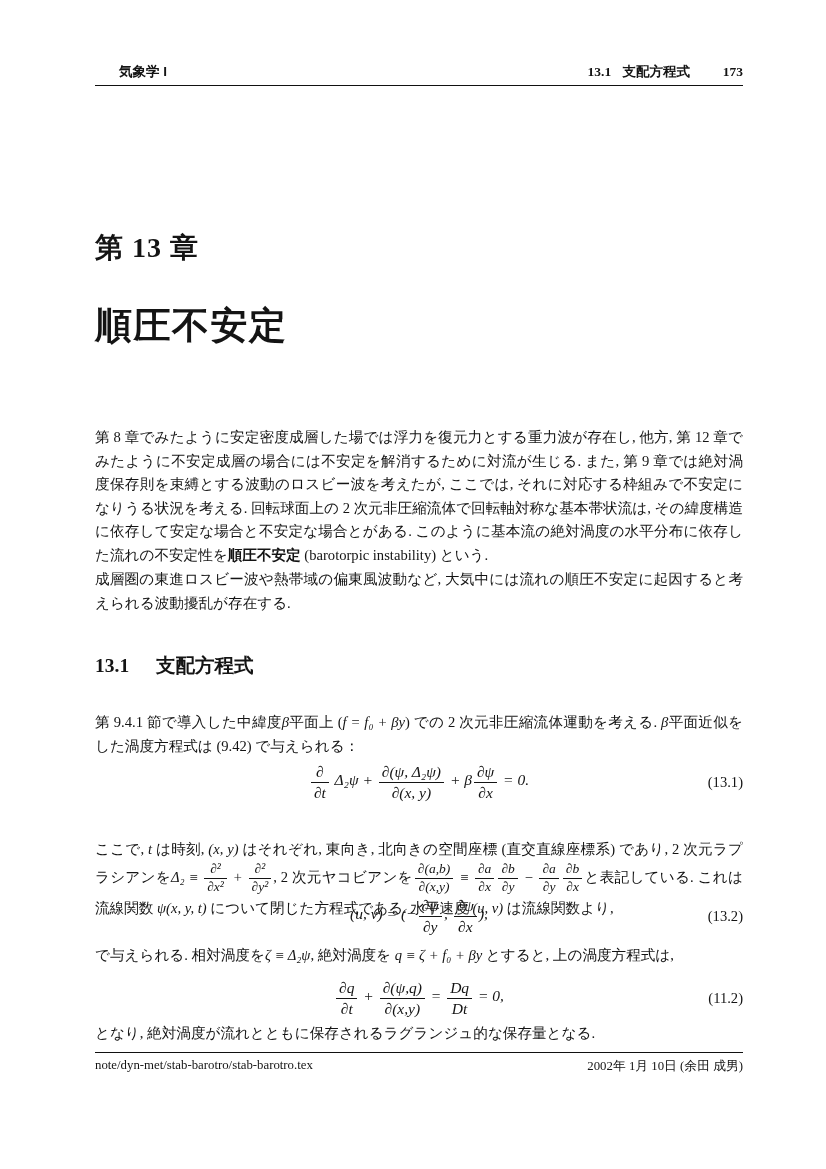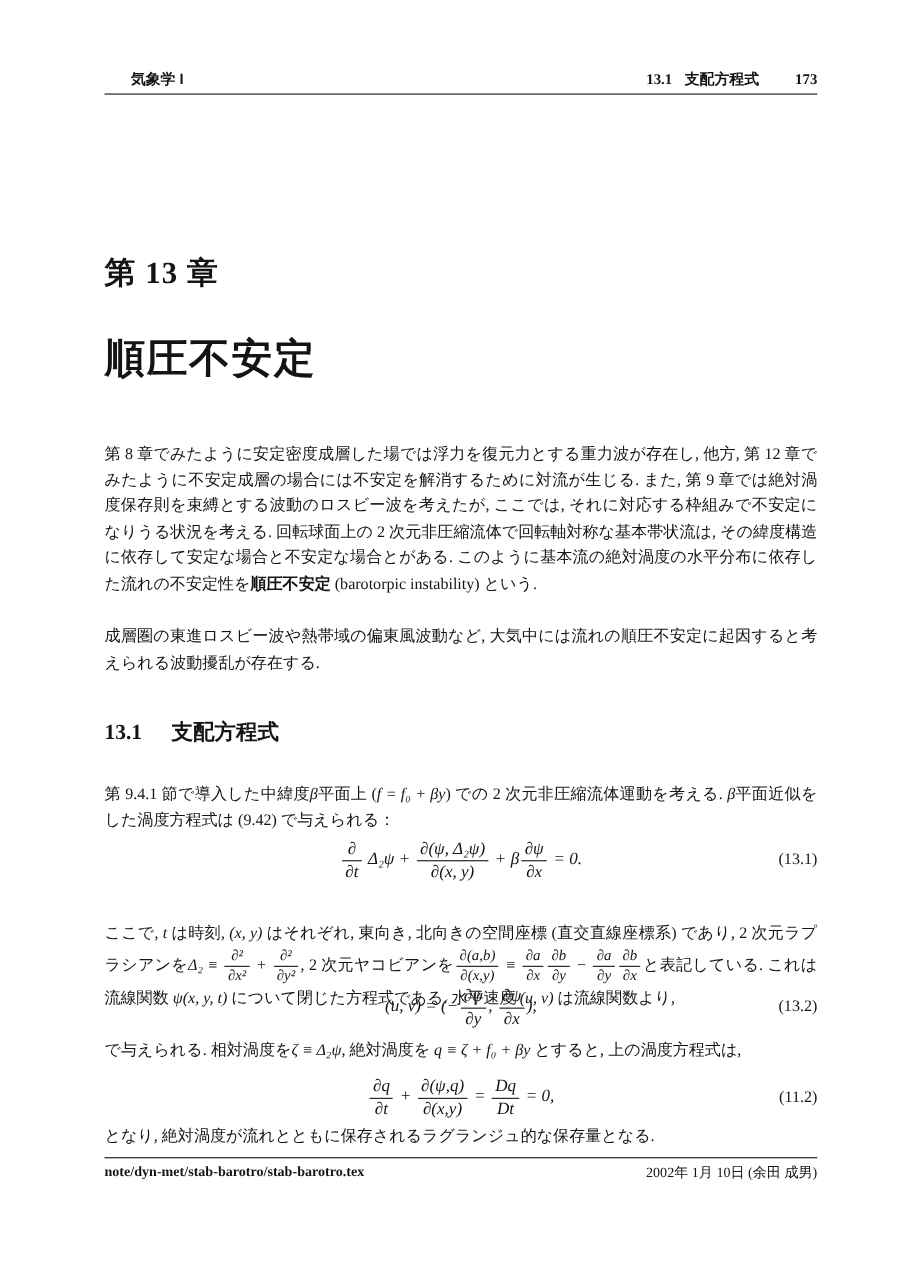--- a/index.html
+++ b/index.html
@@ -25,21 +25,21 @@
 
   
   .chapter-label { top:229px; font-size:28px; font-weight:bold; letter-spacing:1px; }
   .chapter-title { top:301px; font-size:37px; letter-spacing:1.5px; }
 
   
   .para {
     font-size:14.6px; line-height:23.6px;
     text-align:justify; word-break:break-all;
   }
-  .p1 { top:402px; }
+  .p1 { top:426px; }
   .p2 { top:568px; }
   .p3 { top:711px; }
   .p4 { top:836px; line-height:26px; }
   .p5 { top:944px; }
   .p6 { top:1022px; }
   .jbold { font-family:"Liberation Sans","DejaVu Sans",sans-serif; font-weight:bold; }
 
   
   .section-heading { top:652px; font-size:19.5px; font-weight:bold; }
   .section-heading .secnum { margin-right:22px; }
@@ -66,21 +66,21 @@
   .eq3 { top:972px; height:52px; }
   .eq-tag {
     position:absolute; right:0; top:50%; transform:translateY(-50%);
     font-style:normal; font-size:14.6px;
     font-family:"Liberation Serif","DejaVu Serif",serif;
   }
 
   
   .footer-rule { top:1052px; border-top:1px solid #111; }
   .footer { top:1058px; font-size:12.8px; }
-  .footer-left { float:left;font-weight:bold; }
+  .footer-left { float:left; }
   .footer-right { float:right; }
   .clearfix::after { content:""; display:block; clear:both; }
 </style>
 </head>
 <body>
 
 <div class="block header clearfix">
   <span class="header-left gothic">気象学 I</span>
   <span class="header-right">
     <span class="serifnum">13.1</span>

